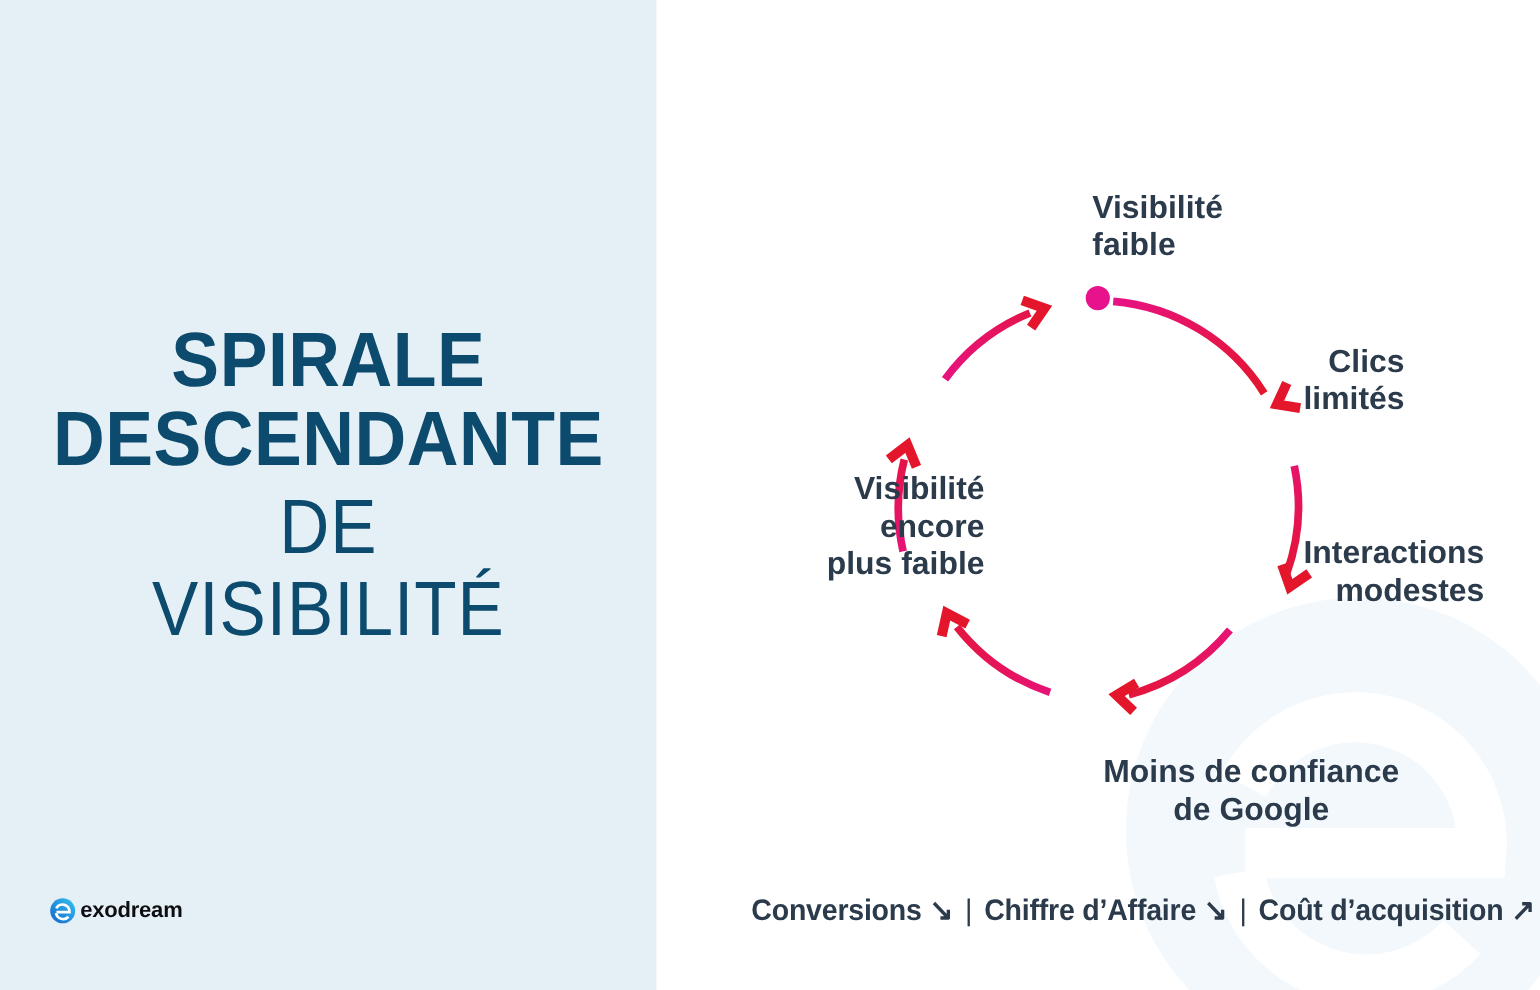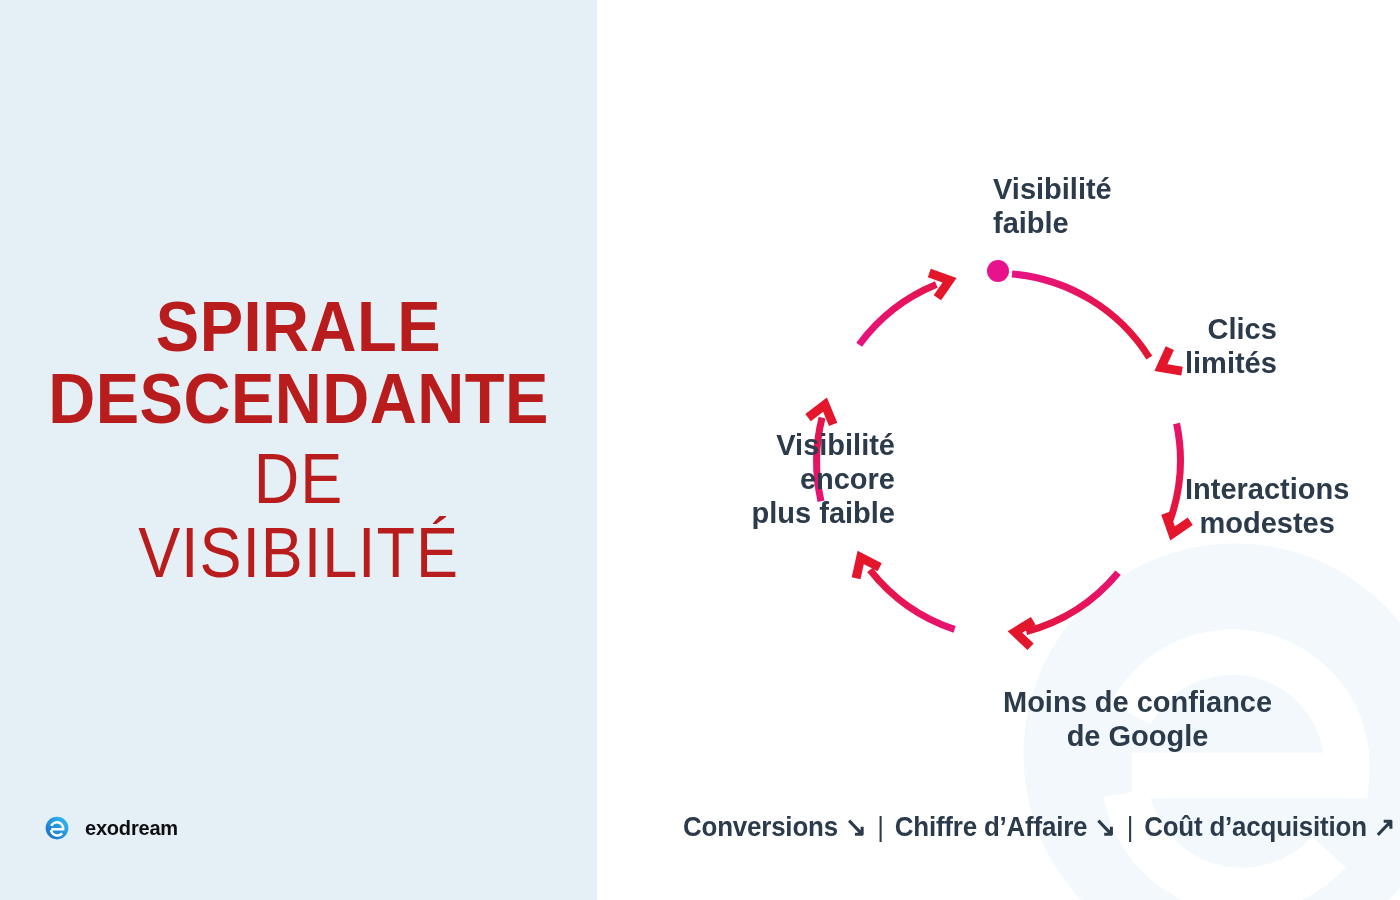--- a/index.html
+++ b/index.html
@@ -23,21 +23,21 @@
     left:0; top:0;
     width:597px; height:900px;
     background:#e4f0f6;
   }
 
   #title-block{
     position:absolute;
     left:0; top:292px;
     width:597px;
     text-align:center;
-    color:#b91c1c;
+    color:#0c4a6e;
     line-height:1.0;
   }
   .t-strong{
     display:block;
     font-weight:bold;
     font-size:70px;
     letter-spacing:0.5px;
     transform:scaleX(0.93);
   }
   .t-light{
@@ -50,21 +50,21 @@
   #title-line1{ margin-bottom:2px; }
   #title-line2{ margin-bottom:10px; }
   #title-line3{ margin-bottom:4px; }
 
   
   #logo{
     position:absolute;
     left:44px; top:815px;
     display:flex;
     align-items:center;
-    gap:15px;
+    gap:3px;
   }
   #logo-mark{ display:block; width:26px; height:26px; }
   #logo-text{
     font-size:20px;
     font-weight:bold;
     color:#0d0d12;
     letter-spacing:-0.2px;
   }
 
   
@@ -95,21 +95,21 @@
     position:absolute;
     color:#2b3b4b;
     font-weight:bold;
     font-size:29px;
     line-height:1.18;
     white-space:pre-line;
   }
 
   #label-visibilite-faible{ left:396px; top:172px; text-align:left; }
   #label-clics-limites   { left:588px; top:312px; text-align:right; }
-  #label-interactions    { left:588px; top:472px; text-align:center; }
+  #label-interactions    { left:588px; top:486px; text-align:right; }
   #label-google          { left:406px; top:685px; text-align:center; }
   #label-diffusion       { left:155px;  top:620px; width:145px; text-align:right; }
   #label-visibilite-plus { left:76px;  top:428px; width:222px; text-align:right; }
 
   #label-conversions{
     position:absolute;
     left:76px; top:238px;
     width:272px;
     text-align:right;
     color:#e3162b;

